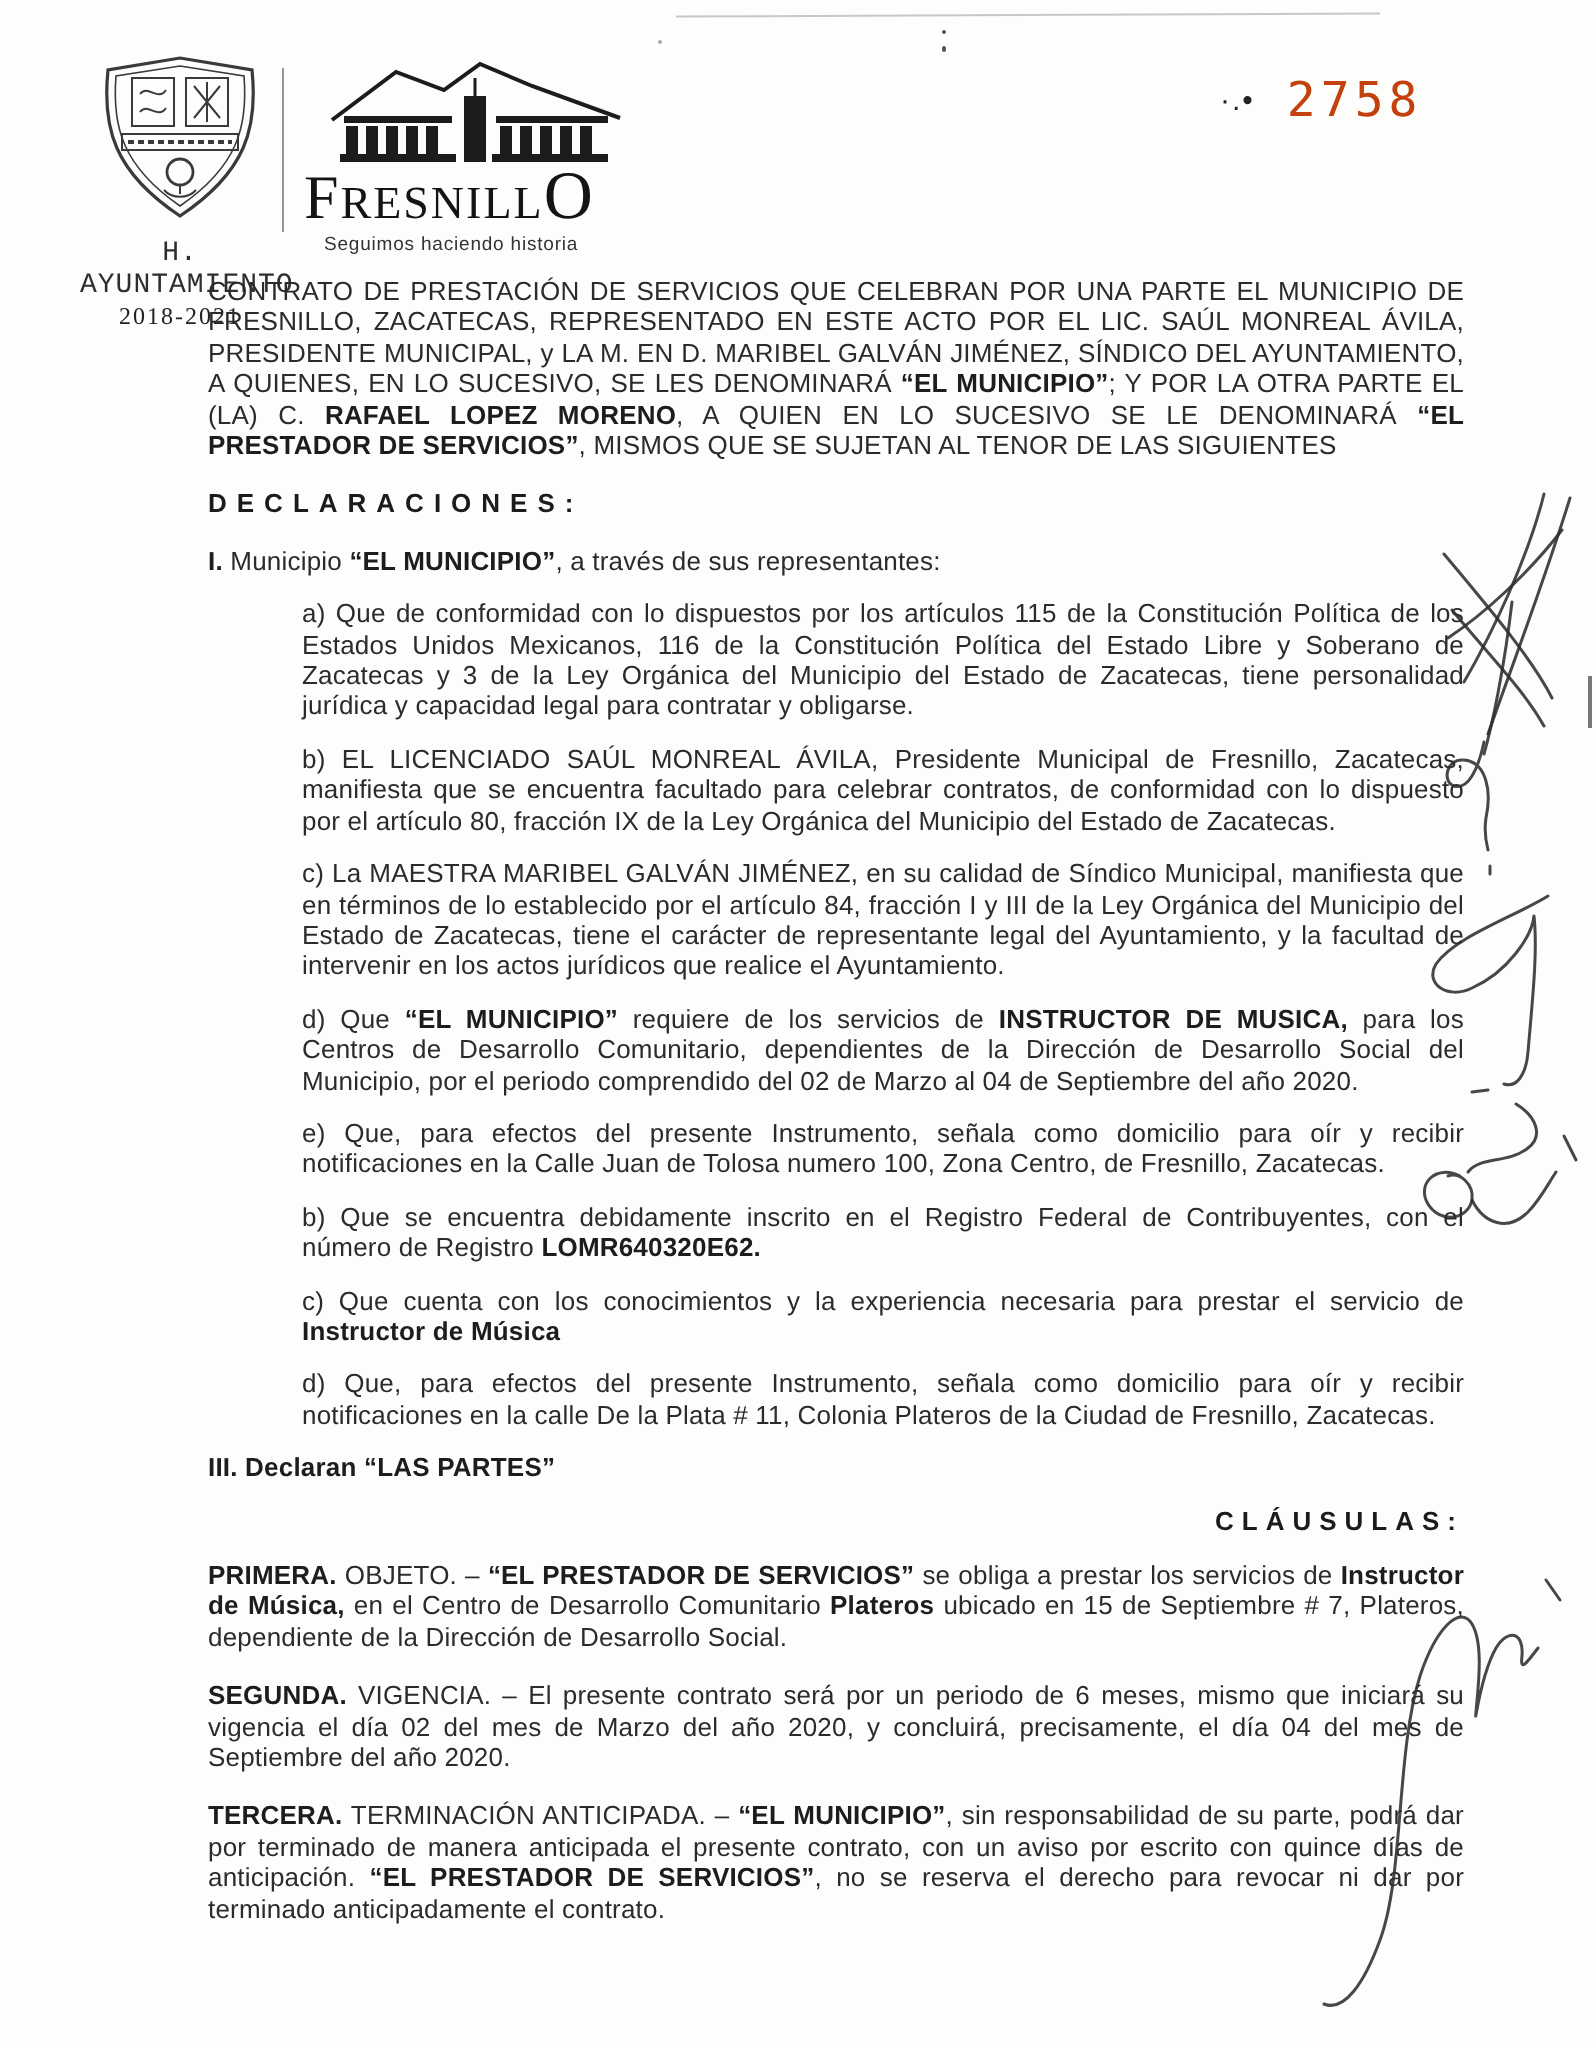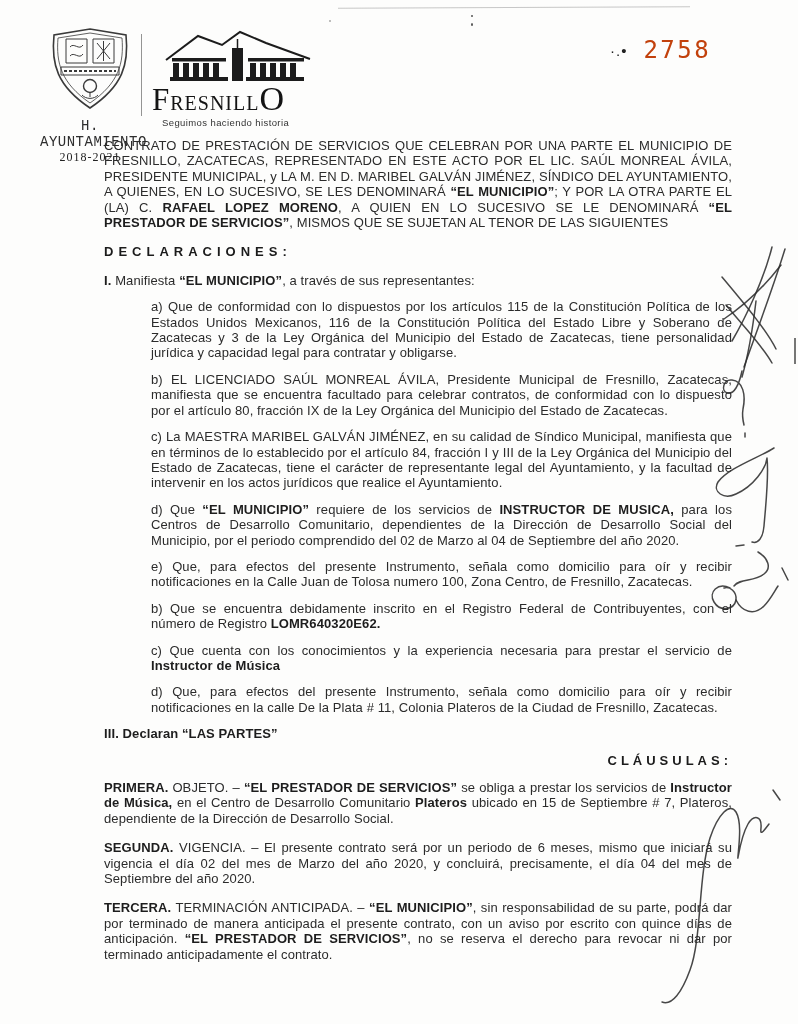--- a/index.html
+++ b/index.html
@@ -14,21 +14,21 @@
   
   .crest-block { position:absolute; left:40px; top:26px; width:100px; text-align:center; }
   .crest-caption1 { font-family:Liberation Mono, monospace; font-size:14px; letter-spacing:0.5px; color:#2e2e2e; margin-top:2px; }
   .crest-caption2 { font-family:"Liberation Serif", serif; font-size:12px; letter-spacing:1px; color:#222; }
   .header-divider { position:absolute; left:141px; top:34px; width:1px; height:82px; background:#666; opacity:.7; }
 
   .logo-block { position:absolute; left:152px; top:30px; width:180px; }
   .logo-building { display:block; margin-left:12px; }
   .logo-word { font-family:"Liberation Serif", serif; color:#141414; line-height:30px; white-space:nowrap; letter-spacing:1px; margin-top:1px; }
   .logo-word .cap  { font-size:31px; }
-  .logo-word .mid  { font-size:20px; }
+  .logo-word .mid  { font-size:23px; }
   .logo-word .cap-end { font-size:34px; }
   .logo-tagline { font-size:9.5px; color:#333; letter-spacing:0.4px; margin:-3px 0 0 10px; }
 
   .folio { position:absolute; left:610px; top:36px; display:flex; align-items:center; gap:16px; }
   .folio-dots { font-size:15px; color:#222; letter-spacing:1px; }
   .folio-number { font-family:"DejaVu Sans Mono", monospace; font-size:24px; color:#c2410c; letter-spacing:2.5px; }
 
   
   .scan-line { position:absolute; left:338px; top:7px; width:352px; height:1px; background:#9a9a9a; opacity:.55; transform:rotate(-0.25deg); }
   .scan-dot { position:absolute; width:2px; height:2px; background:#555; border-radius:50%; }
@@ -111,21 +111,21 @@
   <div class="folio">
     <span class="folio-dots">·.•</span>
     <span class="folio-number">2758</span>
   </div>
 
   <main class="content">
     <p class="para intro"><span>CONTRATO DE PRESTACIÓN DE SERVICIOS QUE CELEBRAN POR UNA PARTE EL MUNICIPIO DE FRESNILLO, ZACATECAS, REPRESENTADO EN ESTE ACTO POR EL LIC. SAÚL MONREAL ÁVILA, PRESIDENTE MUNICIPAL, y LA M. EN D. MARIBEL GALVÁN JIMÉNEZ, SÍNDICO DEL AYUNTAMIENTO, A QUIENES, EN LO SUCESIVO, SE LES DENOMINARÁ </span><span class="b">“EL MUNICIPIO”</span><span>; Y POR LA OTRA PARTE EL (LA) C. </span><span class="b">RAFAEL LOPEZ MORENO</span><span>, A QUIEN EN LO SUCESIVO SE LE DENOMINARÁ </span><span class="b">“EL PRESTADOR DE SERVICIOS”</span><span>, MISMOS QUE SE SUJETAN AL TENOR DE LAS SIGUIENTES</span></p>
 
     <p class="para heading">DECLARACIONES:</p>
 
-    <p class="para"><span class="b">I.</span><span> Manifiesta </span><span class="b">“EL MUNICIPIO”</span><span>, a través de sus representantes:</span></p>
+    <p class="para"><span class="b">I.</span><span> Municipio </span><span class="b">“EL MUNICIPIO”</span><span>, a través de sus representantes:</span></p>
     <p class="para indent"><span>a) Que de conformidad con lo dispuestos por los artículos 115 de la Constitución Política de los Estados Unidos Mexicanos, 116 de la Constitución Política del Estado Libre y Soberano de Zacatecas y 3 de la Ley Orgánica del Municipio del Estado de Zacatecas, tiene personalidad jurídica y capacidad legal para contratar y obligarse.</span></p>
     <p class="para indent"><span>b) EL LICENCIADO SAÚL MONREAL ÁVILA, Presidente Municipal de Fresnillo, Zacatecas, manifiesta que se encuentra facultado para celebrar contratos, de conformidad con lo dispuesto por el artículo 80, fracción IX de la Ley Orgánica del Municipio del Estado de Zacatecas.</span></p>
     <p class="para indent"><span>c) La MAESTRA MARIBEL GALVÁN JIMÉNEZ, en su calidad de Síndico Municipal, manifiesta que en términos de lo establecido por el artículo 84, fracción I y III de la Ley Orgánica del Municipio del Estado de Zacatecas, tiene el carácter de representante legal del Ayuntamiento, y la facultad de intervenir en los actos jurídicos que realice el Ayuntamiento.</span></p>
     <p class="para indent"><span>d) Que </span><span class="b">“EL MUNICIPIO”</span><span> requiere de los servicios de </span><span class="b">INSTRUCTOR DE MUSICA,</span><span> para los Centros de Desarrollo Comunitario, dependientes de la Dirección de Desarrollo Social del Municipio, por el periodo comprendido del 02 de Marzo al 04 de Septiembre del año 2020.</span></p>
     <p class="para indent"><span>e) Que, para efectos del presente Instrumento, señala como domicilio para oír y recibir notificaciones en la Calle Juan de Tolosa numero 100, Zona Centro, de Fresnillo, Zacatecas.</span></p>
 
     <p class="para indent"><span>b) Que se encuentra debidamente inscrito en el Registro Federal de Contribuyentes, con el número de Registro </span><span class="b">LOMR640320E62.</span></p>
     <p class="para indent"><span>c) Que cuenta con los conocimientos y la experiencia necesaria para prestar el servicio de </span><span class="b">Instructor de Música</span></p>
     <p class="para indent"><span>d) Que, para efectos del presente Instrumento, señala como domicilio para oír y recibir notificaciones en la calle De la Plata # 11, Colonia Plateros de la Ciudad de Fresnillo, Zacatecas.</span></p>
 

